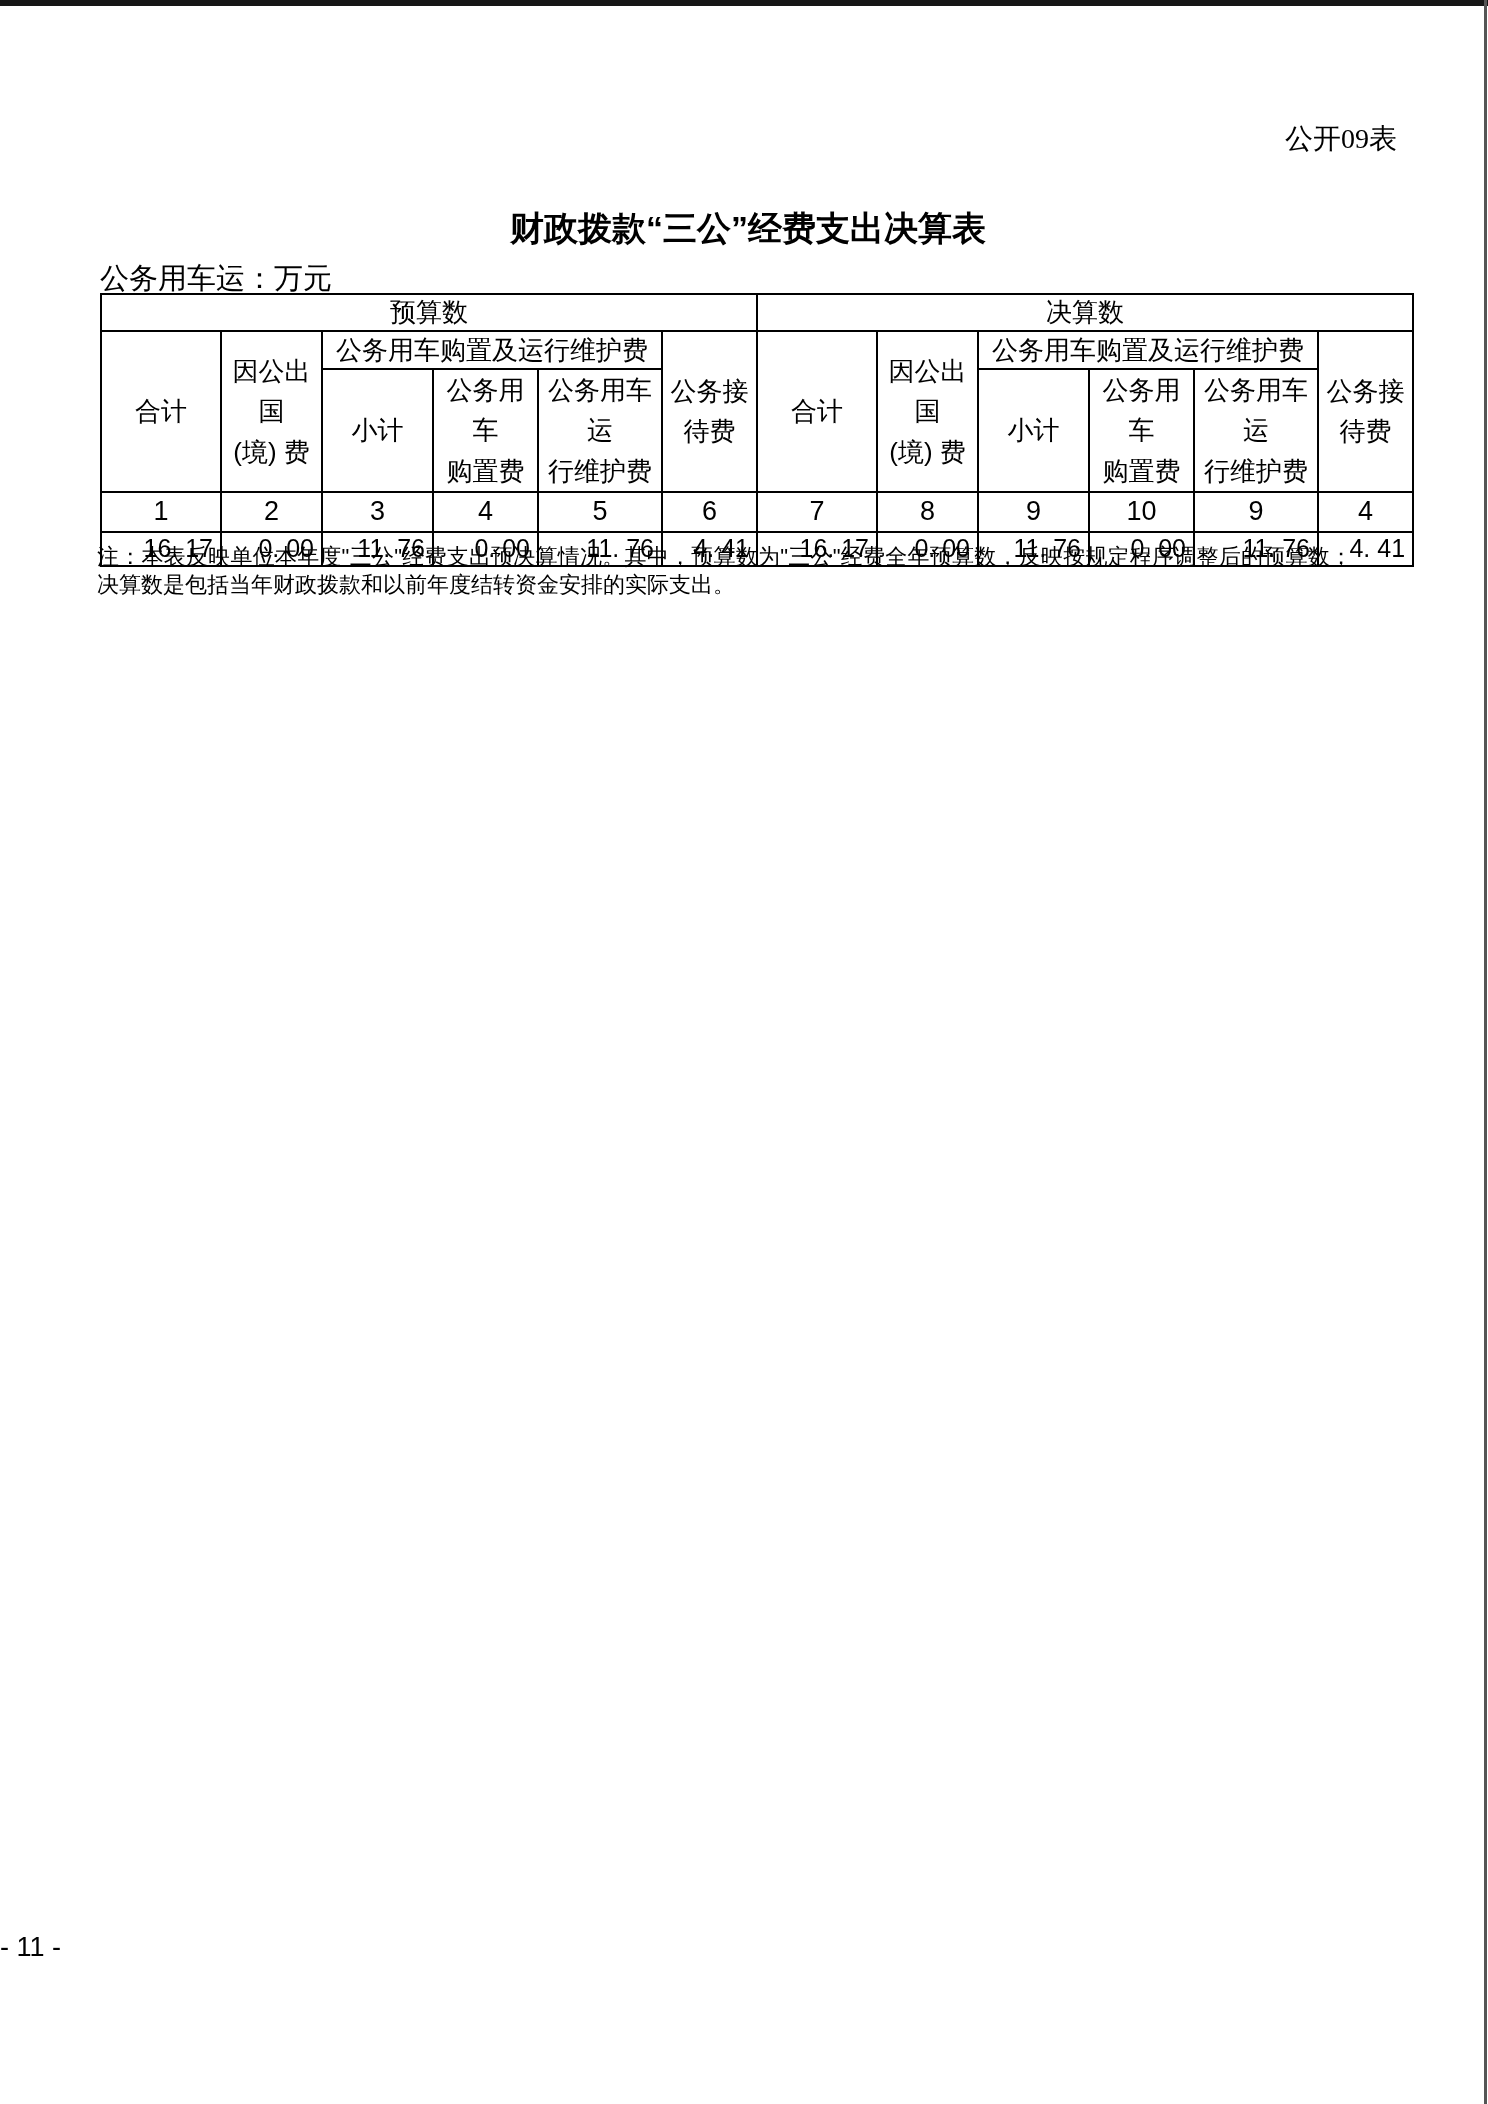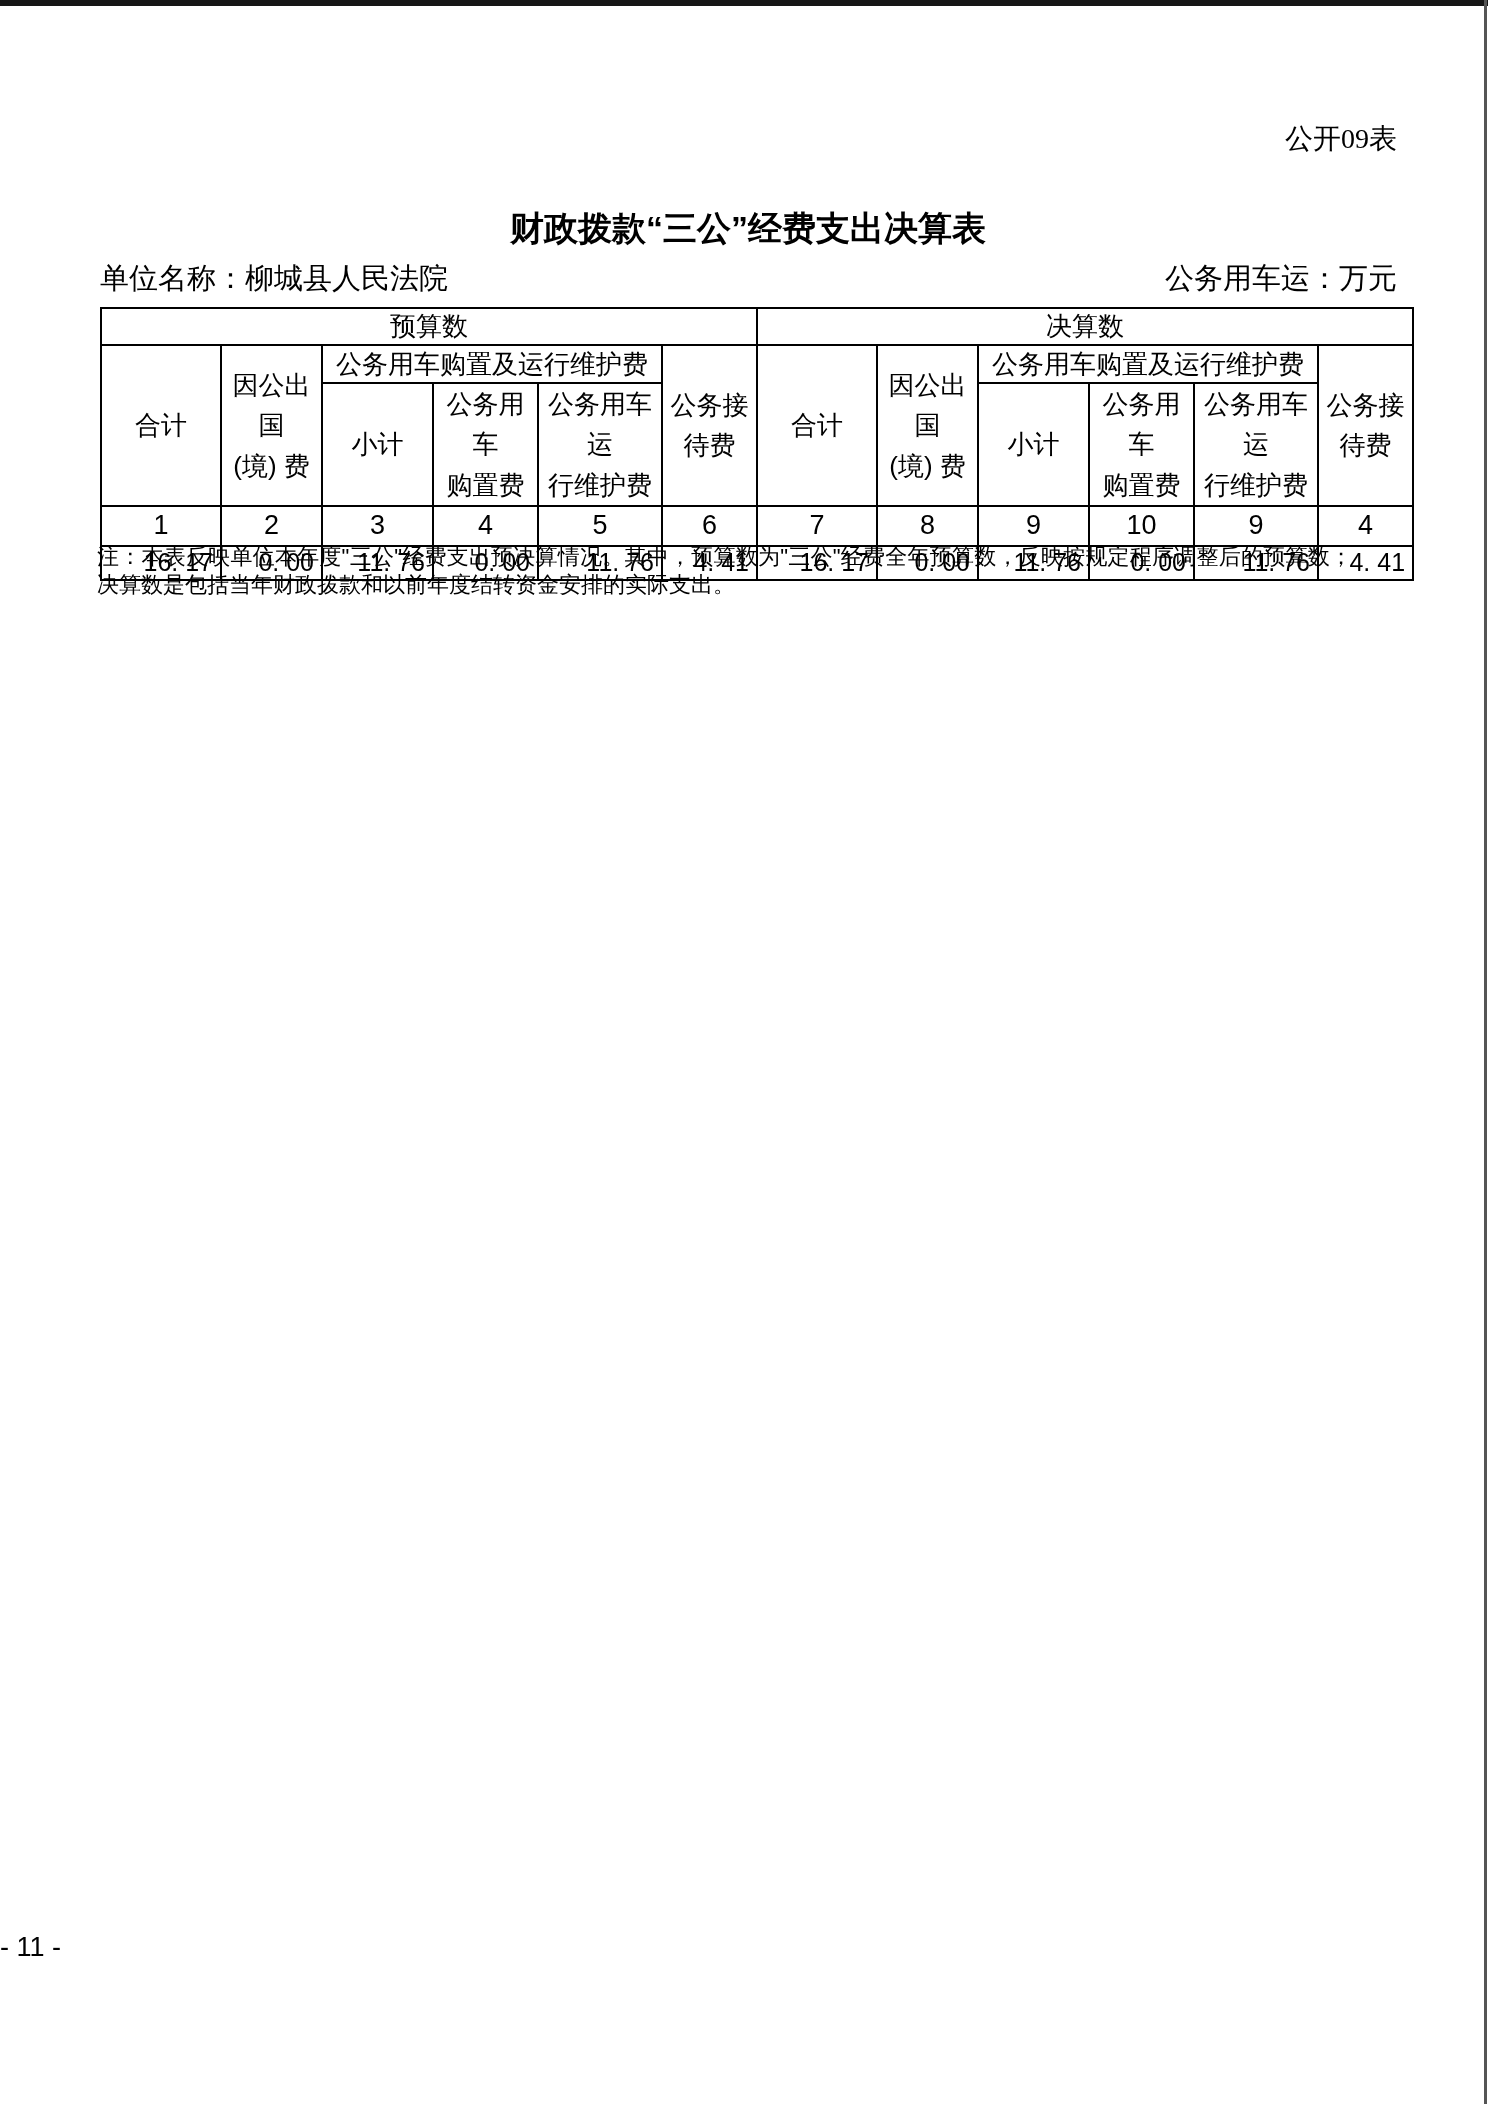--- a/index.html
+++ b/index.html
@@ -28,21 +28,21 @@
   .title {
     position: absolute; top: 190px; left: 0; width: 1464px; margin: 16px;
     text-align: center; font-size: 34px; font-weight: bold; line-height: 44px;
   }
   .meta-row {
     position: absolute; top: 260px; left: 100px; width: 1297px;
     display: flex; justify-content: space-between;
     font-size: 29px; line-height: 36px;
   }
   table.grid {
-    position: absolute; top: 307px; left: 100px;
+    position: absolute; top: 293px; left: 100px;
     width: 1297px; table-layout: fixed;
     border-collapse: collapse;
     padding-left: 19px;
   }
   table.grid td {
     border: 2px solid #000000;
     padding: 0;
     text-align: center;
     vertical-align: middle;
     font-size: 26px;
@@ -76,21 +76,20 @@
 
 <div class="page">
   <div class="top-edge"></div>
   <div class="right-edge"></div>
 
   <div class="form-code">公开09表</div>
 
   <h1 class="title">财政拨款“三公”经费支出决算表</h1>
 
   <div class="meta-row">
-    <span>单位名称：柳城县人民法院</span>
     <span>公务用车运：万元</span>
   </div>
 
   <table class="grid">
     <colgroup>
       <col style="width:120px">
         <col style="width:101px">
         <col style="width:111px">
       <col style="width:105px">
         <col style="width:124px">

